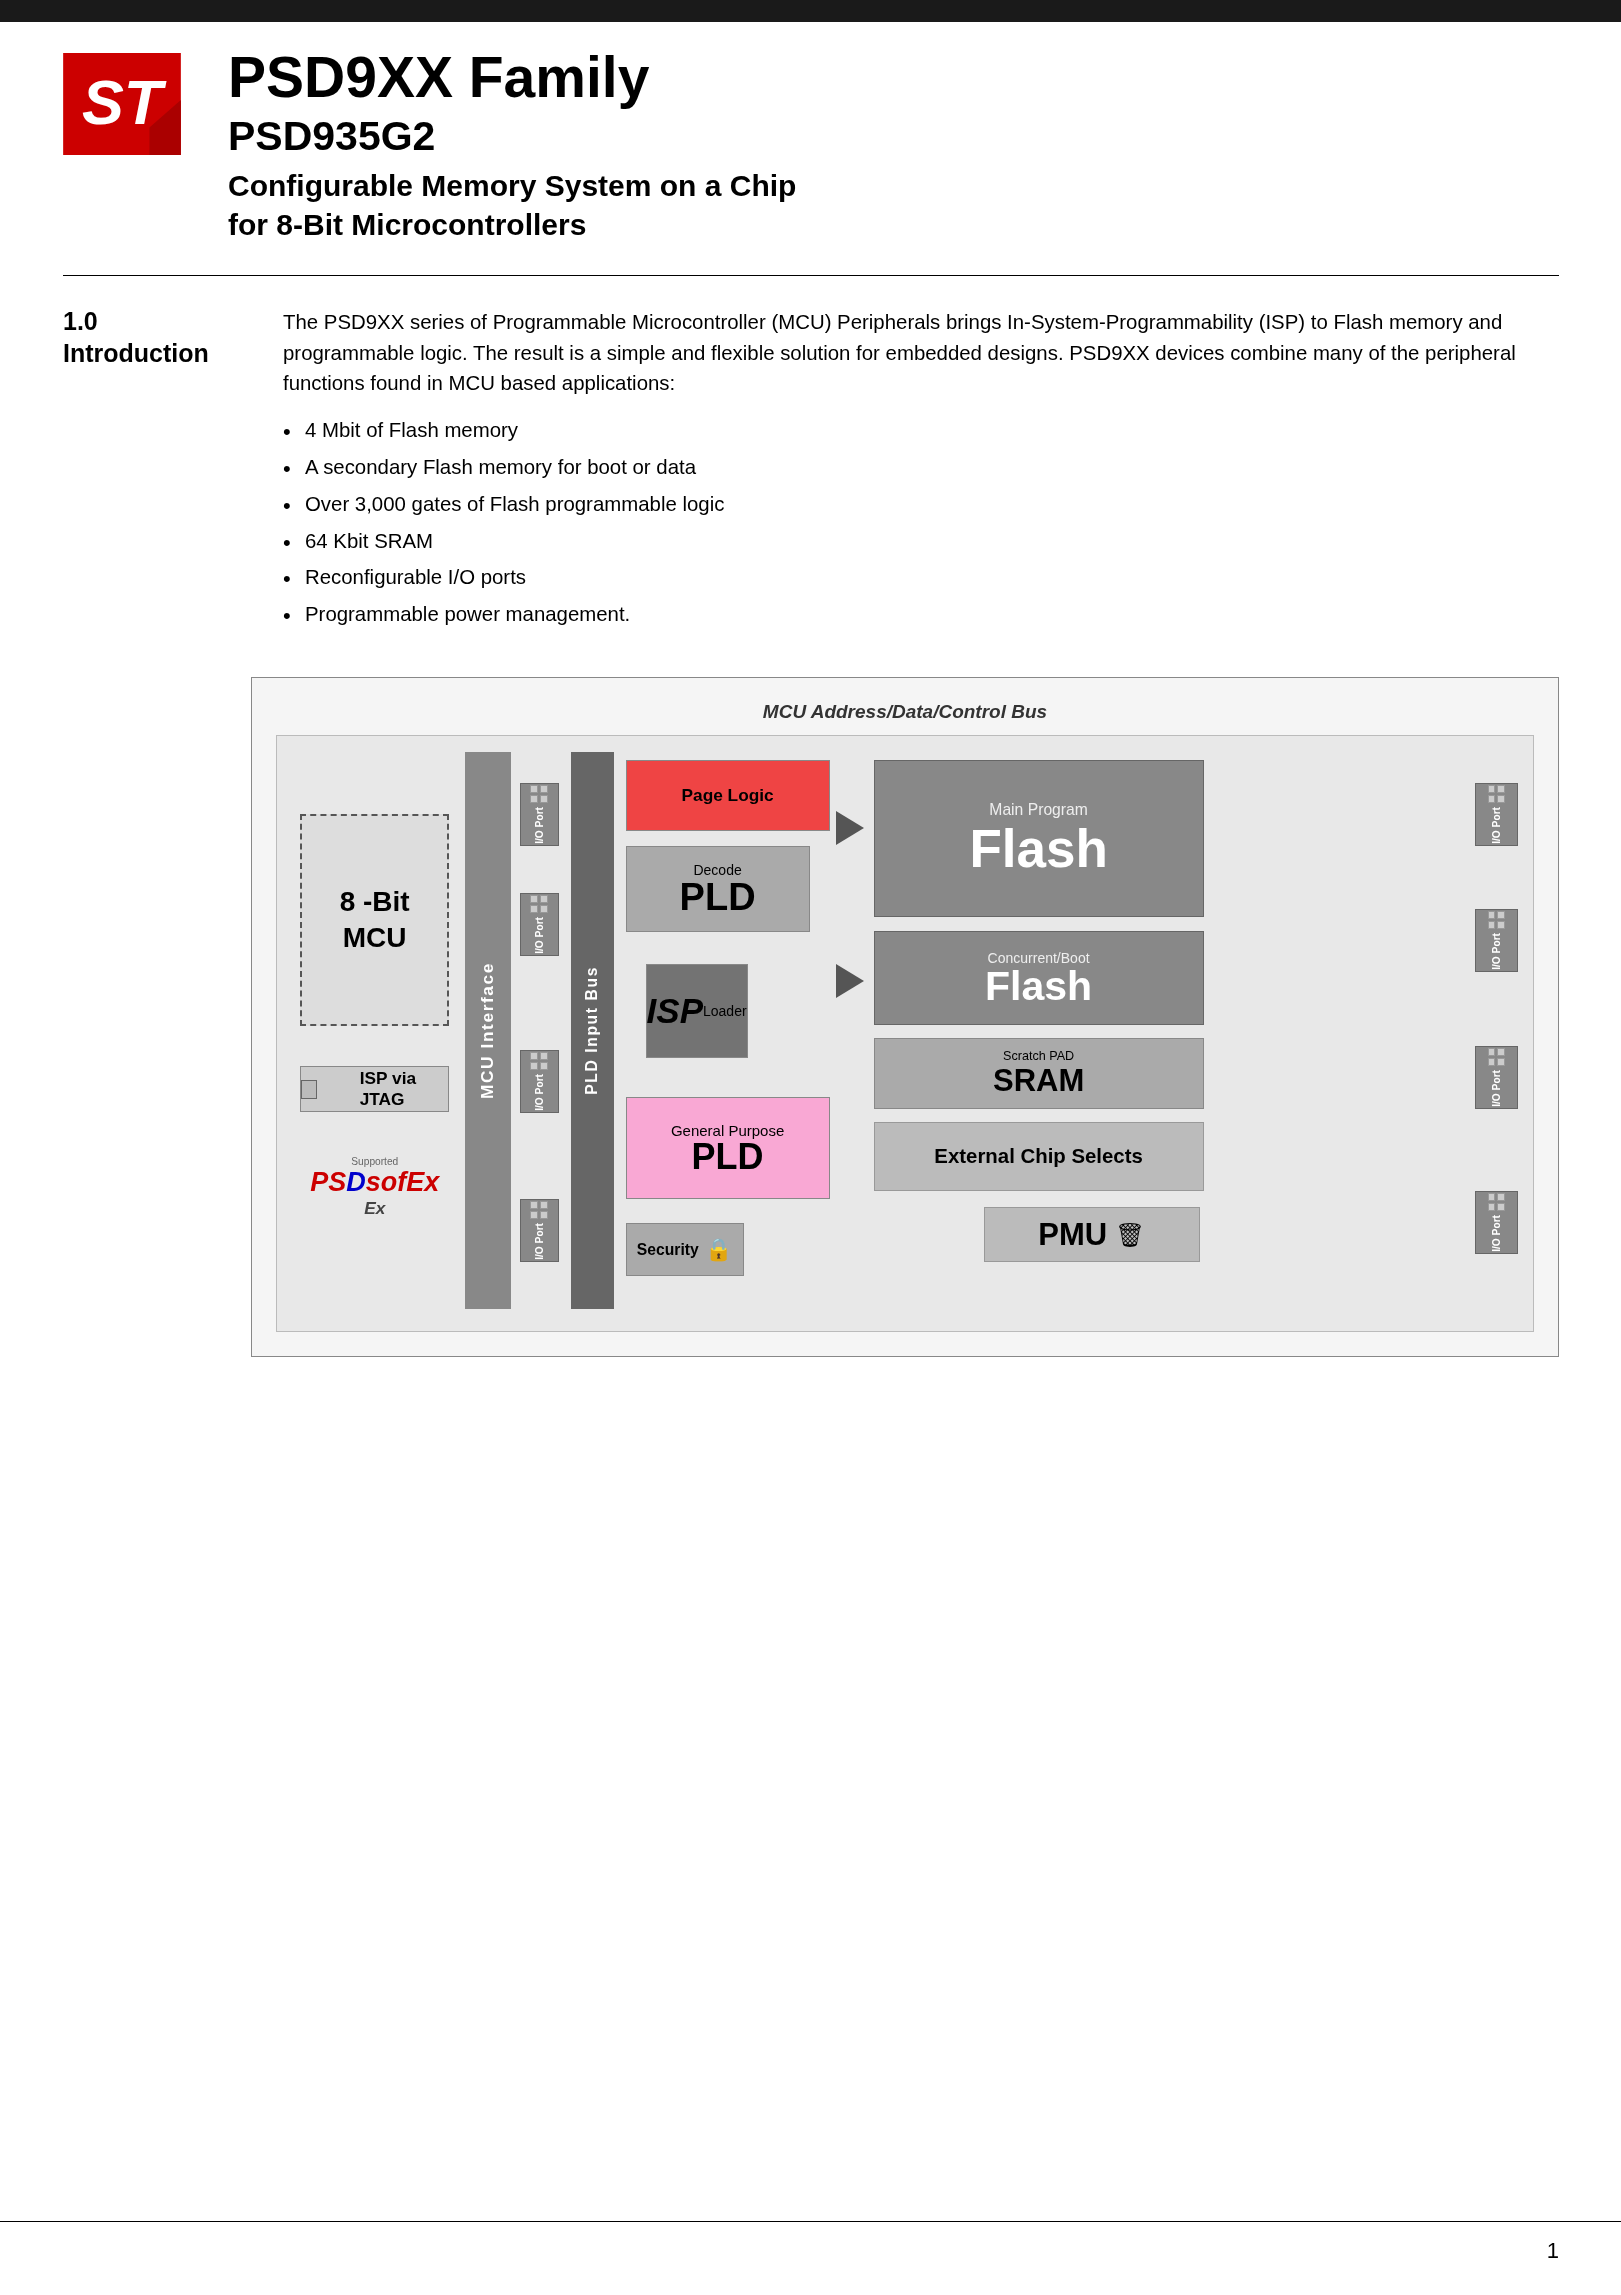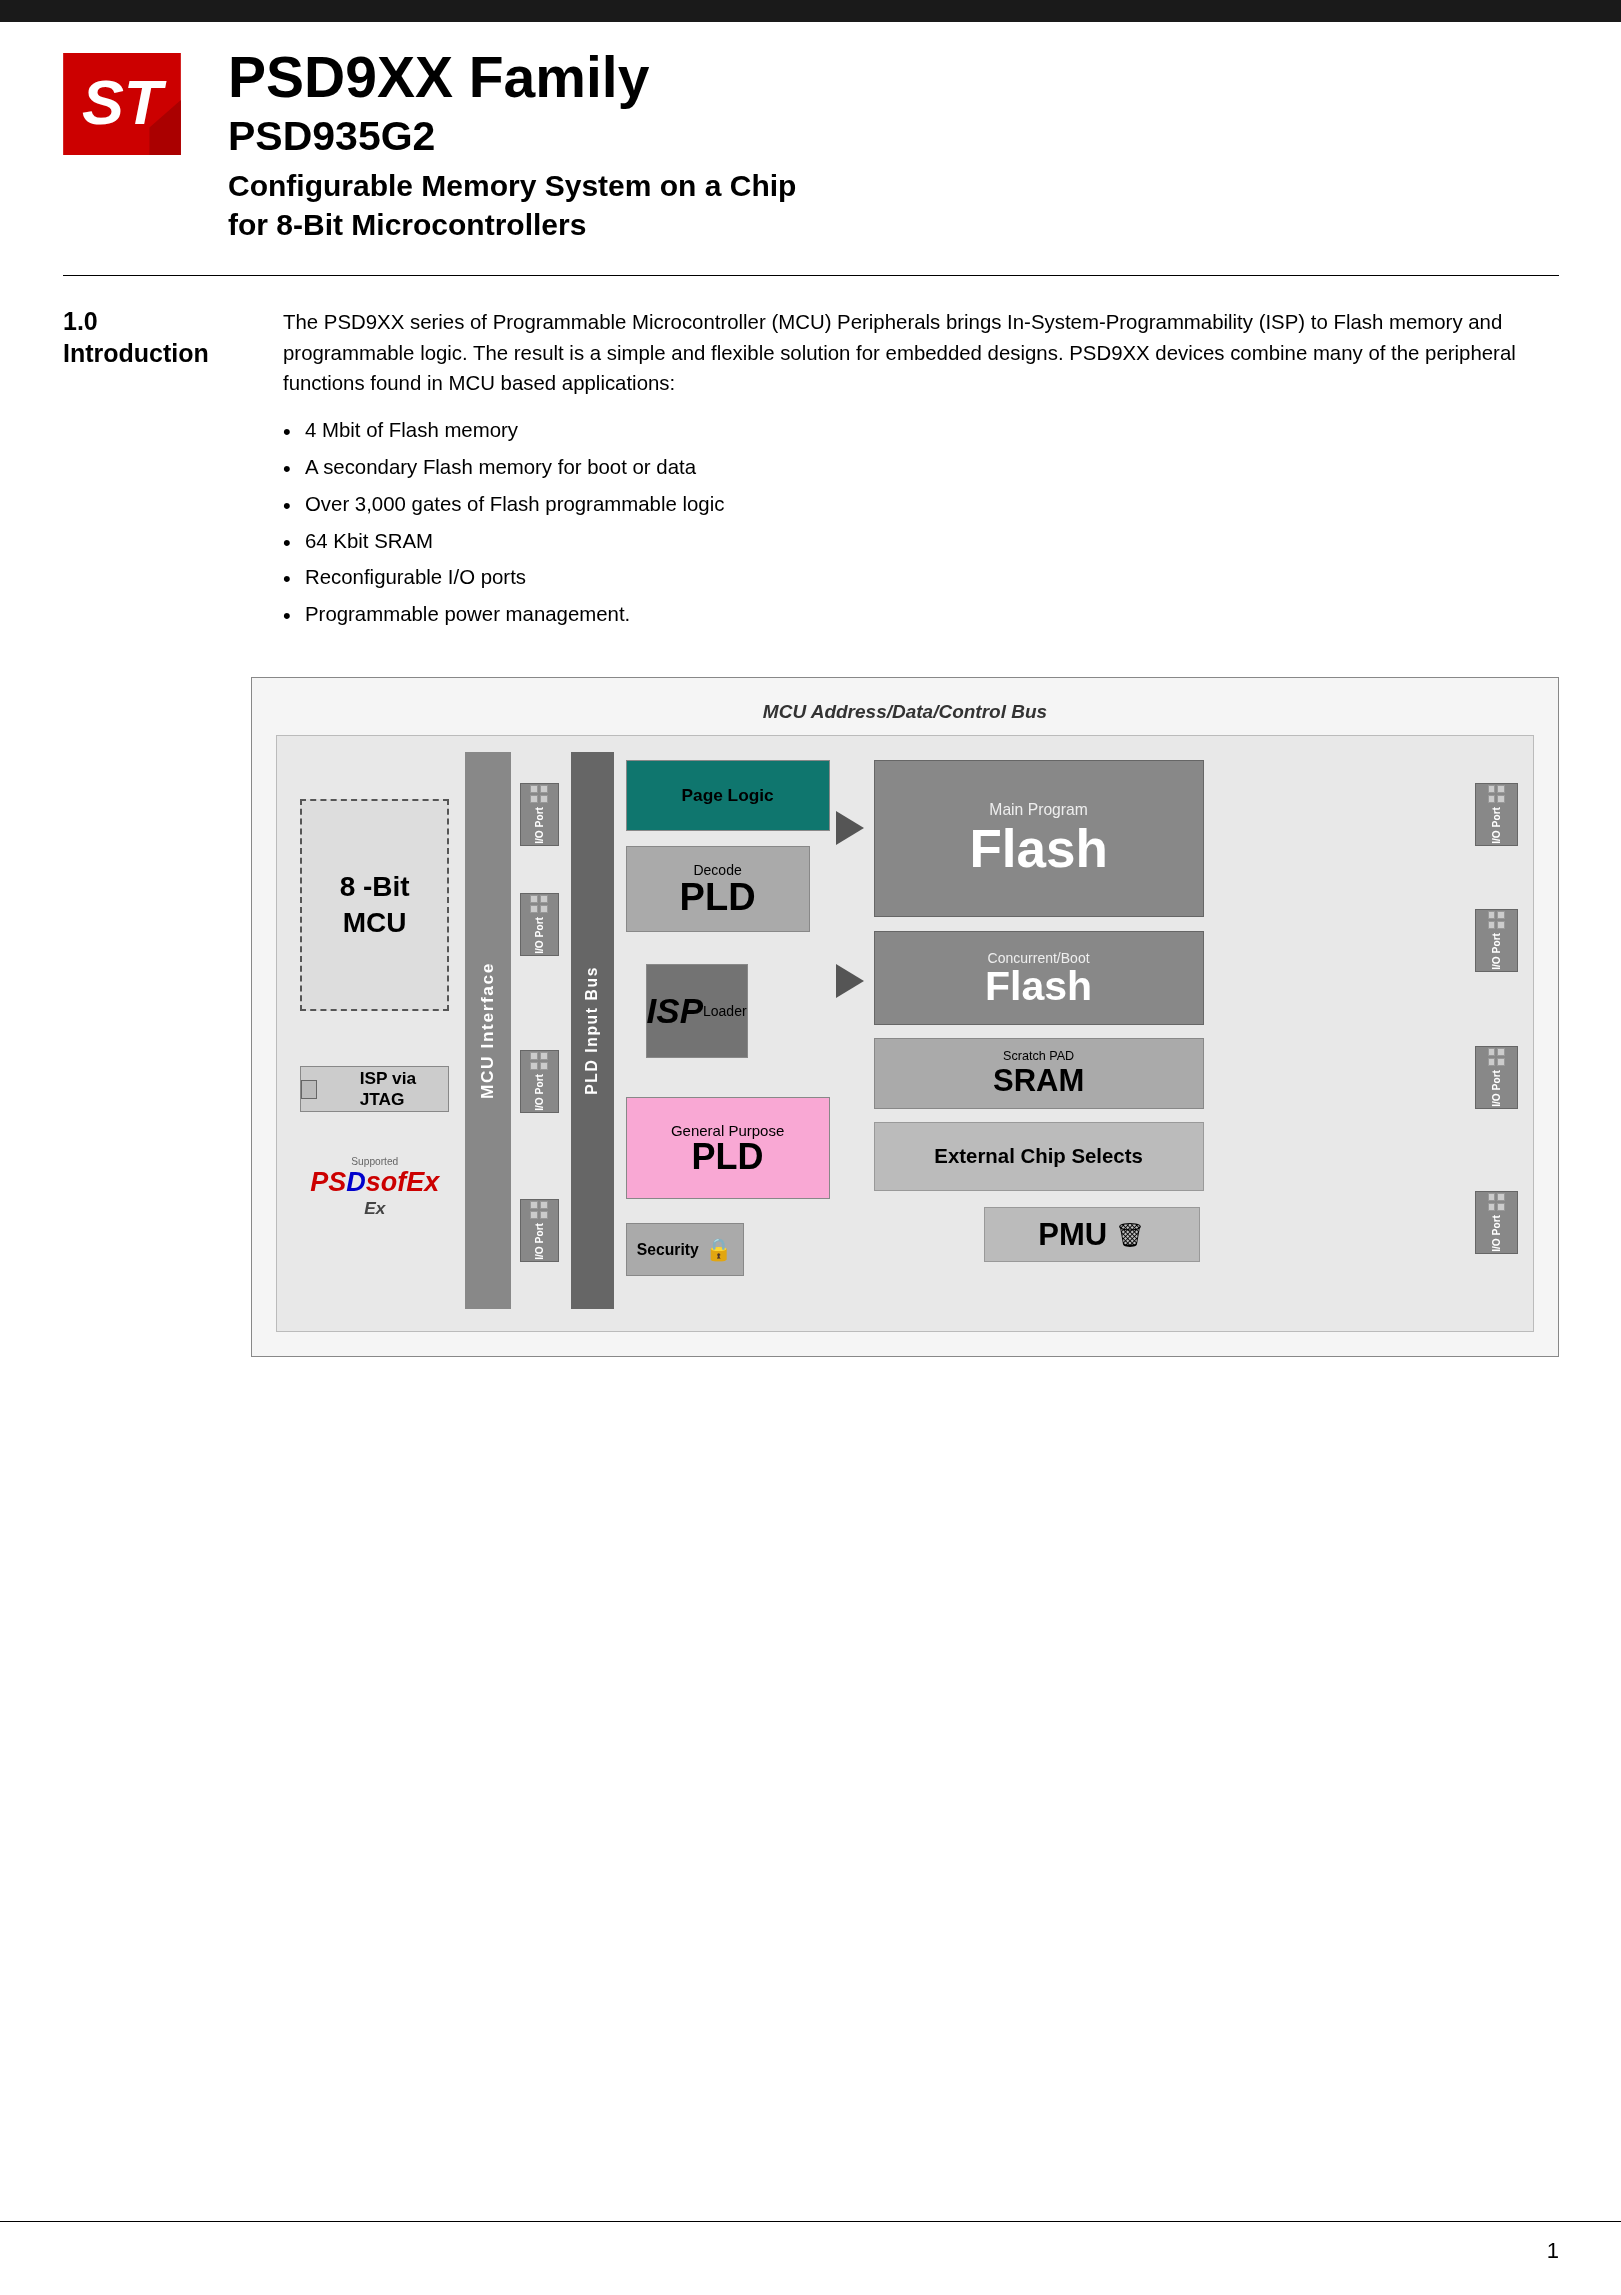--- a/index.html
+++ b/index.html
@@ -186,21 +186,21 @@
       <li>Programmable power management.</li>
     </ul>
   </div>
 </div>
 
 <div class="diagram-container">
   <div style="font-size:19px; font-style:italic; font-weight:bold; text-align:center; margin-bottom:11.8px; color:#333;">MCU Address/Data/Control Bus</div>
 
   <div style="position:relative; width:100%; height:597px; background:#e8e8e8; border:1.6px solid #bbb;">
 
-    <div style="position:absolute; left:23.6px; top:63px; width:149px; height:212px; border:2.4px dashed #555; background:#ddd; display:flex; flex-direction:column; align-items:center; justify-content:center;">
+    <div style="position:absolute; left:23.6px; top:78px; width:149px; height:212px; border:2.4px dashed #555; background:#ddd; display:flex; flex-direction:column; align-items:center; justify-content:center;">
       <div style="font-size:28px; font-weight:bold; text-align:center; line-height:1.3;">
         <span>8 -Bit</span><br>
         <span>MCU</span>
       </div>
     </div>
 
     <div style="position:absolute; left:23.6px; top:330px; width:149px; height:46px; background:#ccc; border:1.6px solid #888; display:flex; align-items:center; justify-content:center;gap:36px;">
 
       <div style="width:19px; height:19px; border:1.6px solid #666; background:#bbb; margin-right:6.3px;"></div>
       <span style="font-size:17.3px; font-weight:bold;">ISP via JTAG</span>
@@ -255,21 +255,21 @@
         <div style="width:7.9px;height:7.9px;background:#ccc;border:0.8px solid #999;"></div>
         <div style="width:7.9px;height:7.9px;background:#ccc;border:0.8px solid #999;"></div>
       </div>
       <span style="font-size:10.2px; font-weight:bold; color:#fff; writing-mode:vertical-rl; transform:rotate(180deg); margin-top:2.4px;">I/O Port</span>
     </div>
 
     <div style="position:absolute; left:294px; top:15.7px; width:43px; height:557px; background:#666; display:flex; align-items:center; justify-content:center;">
       <span style="font-size:15.7px; font-weight:bold; color:#fff; writing-mode:vertical-rl; transform:rotate(180deg); letter-spacing:1.6px;">PLD Input Bus</span>
     </div>
 
-    <div style="position:absolute; left:349px; top:23.6px; width:204px; height:71px; background:#0f766e; border:1.6px solid #888; display:flex; flex-direction:column; align-items:center; justify-content:center;">
+    <div style="position:absolute; left:349px; top:23.6px; width:204px; height:71px; background:#ef4444; border:1.6px solid #888; display:flex; flex-direction:column; align-items:center; justify-content:center;">
       <span style="font-size:17.3px; font-weight:bold;">Page Logic</span>
     </div>
 
     <div style="position:absolute; left:349px; top:110px; width:184px; height:86px; background:#aaa; border:1.6px solid #888; display:flex; flex-direction:column; align-items:center; justify-content:center;">
       <span style="font-size:14px;">Decode</span>
       <span style="font-size:38px; font-weight:bold; line-height:1;">PLD</span>
     </div>
 
     <div style="position:absolute; left:369px; top:228px; width:102px; height:94px; background:#737373; border:1.6px solid #888; display:flex; align-items:center; justify-content:center;">
       <span style="font-size:35px; font-style:italic; font-weight:bold;">ISP</span>

